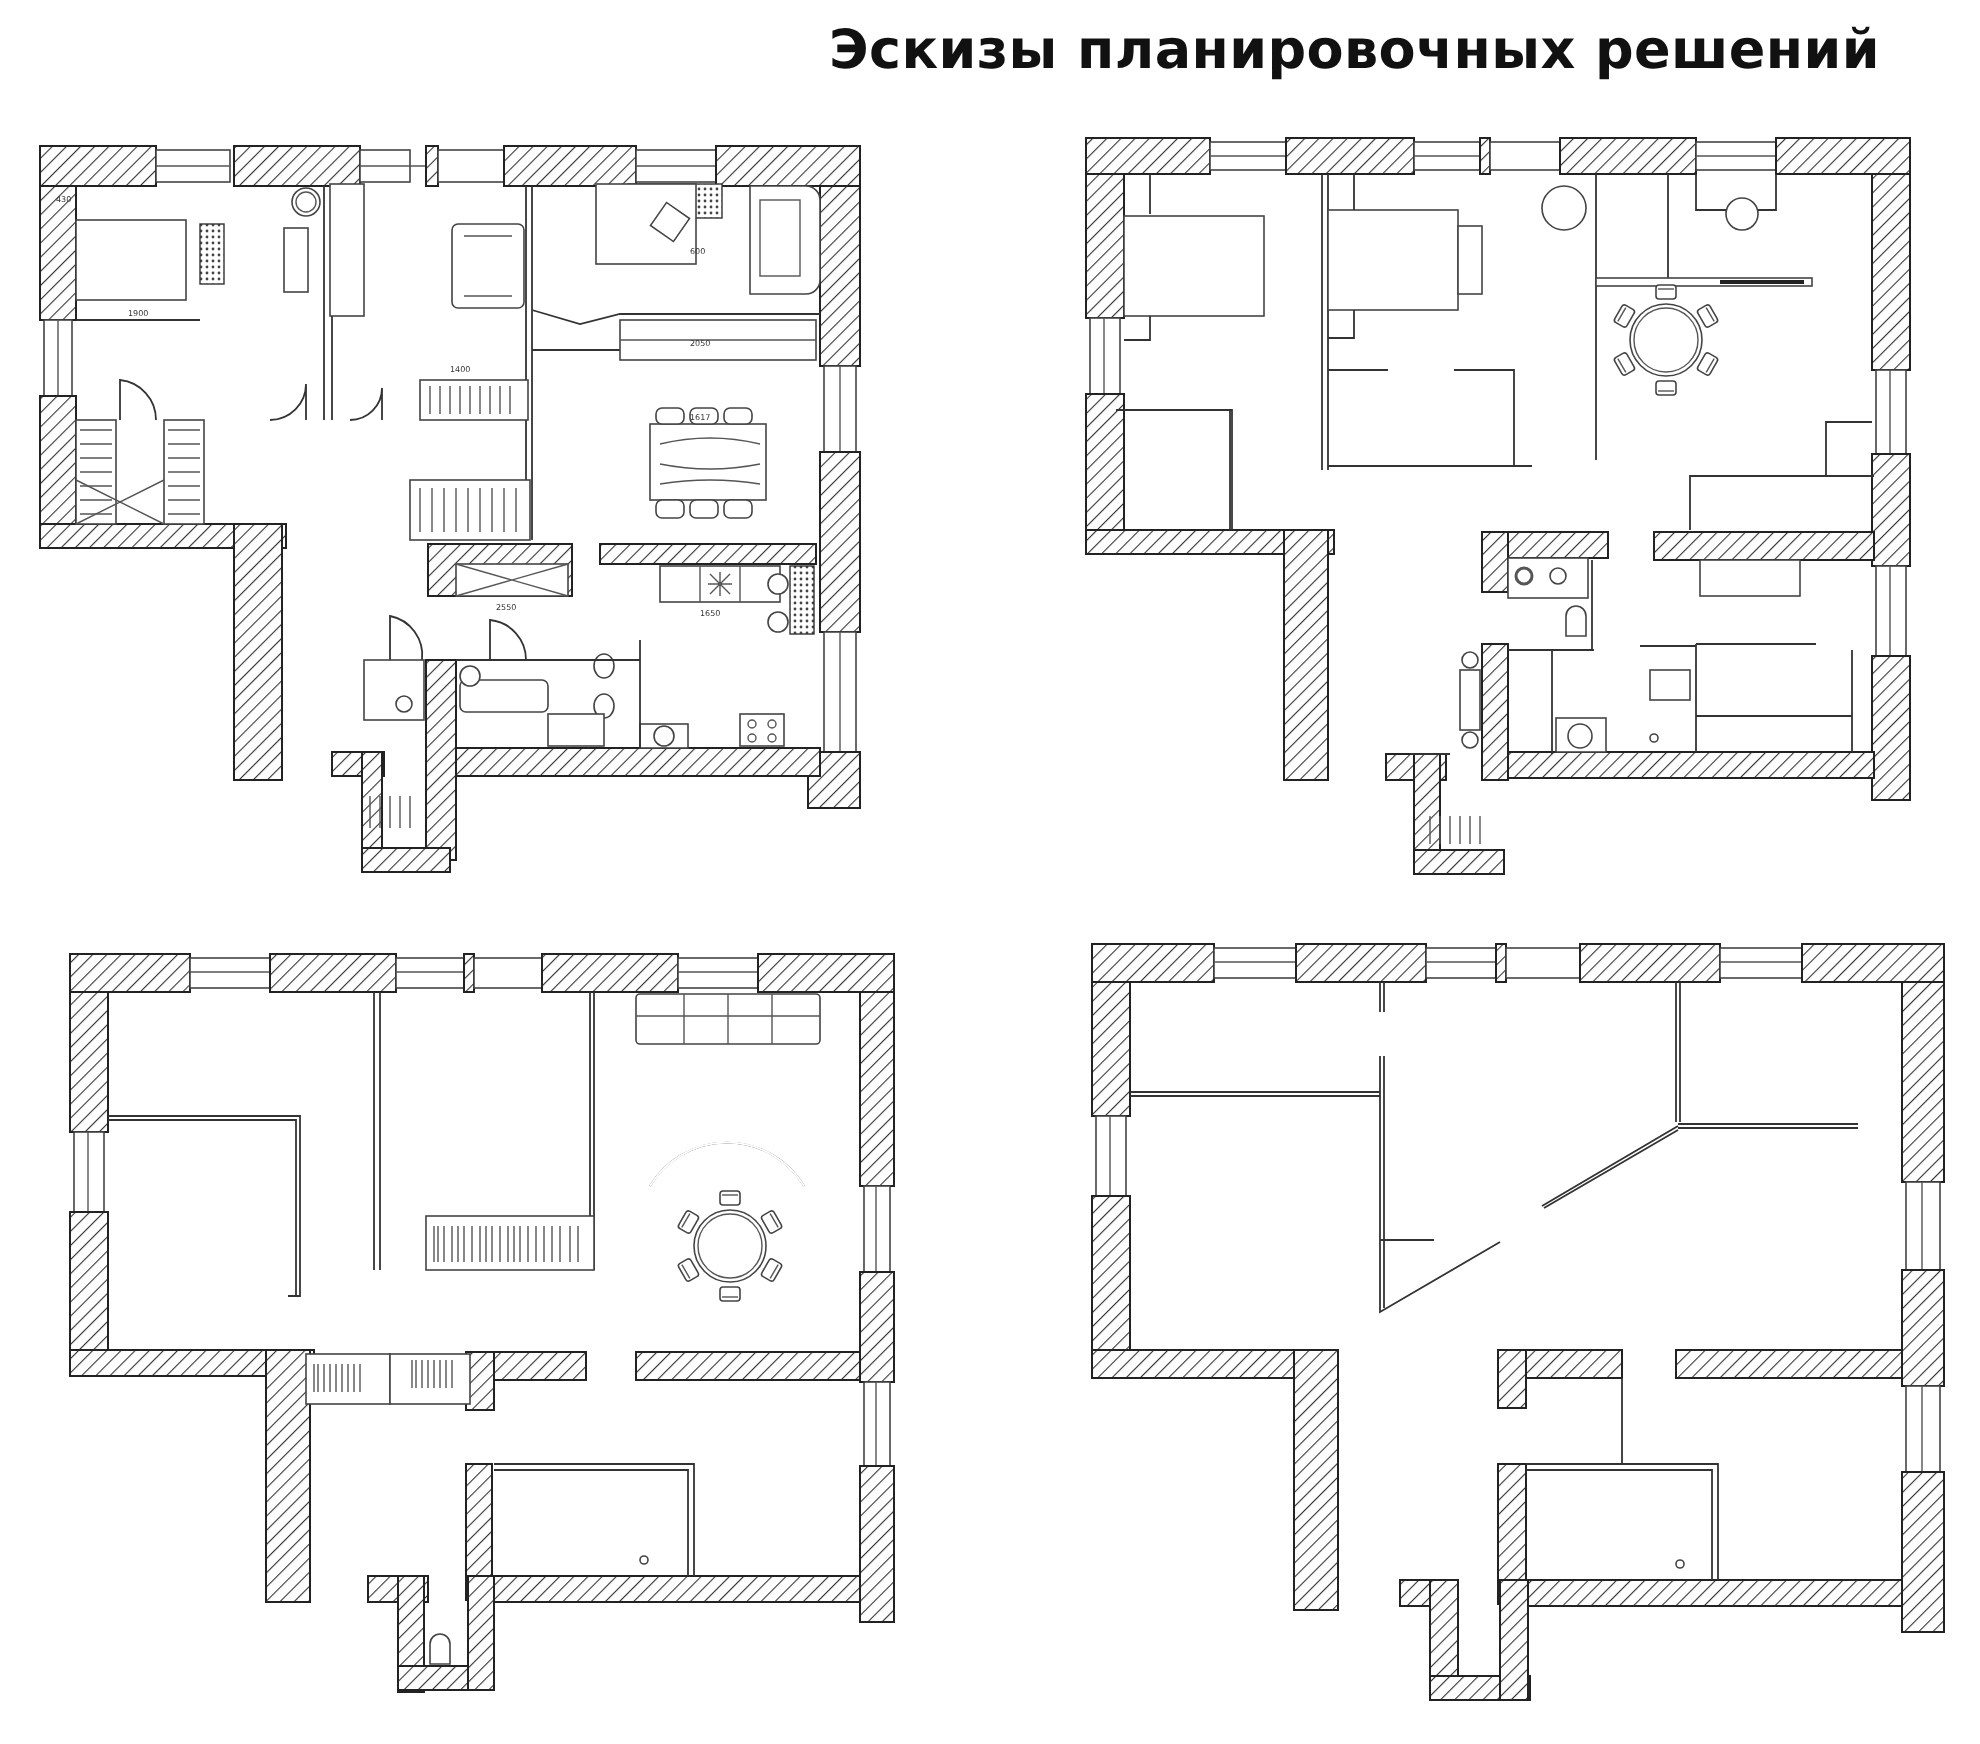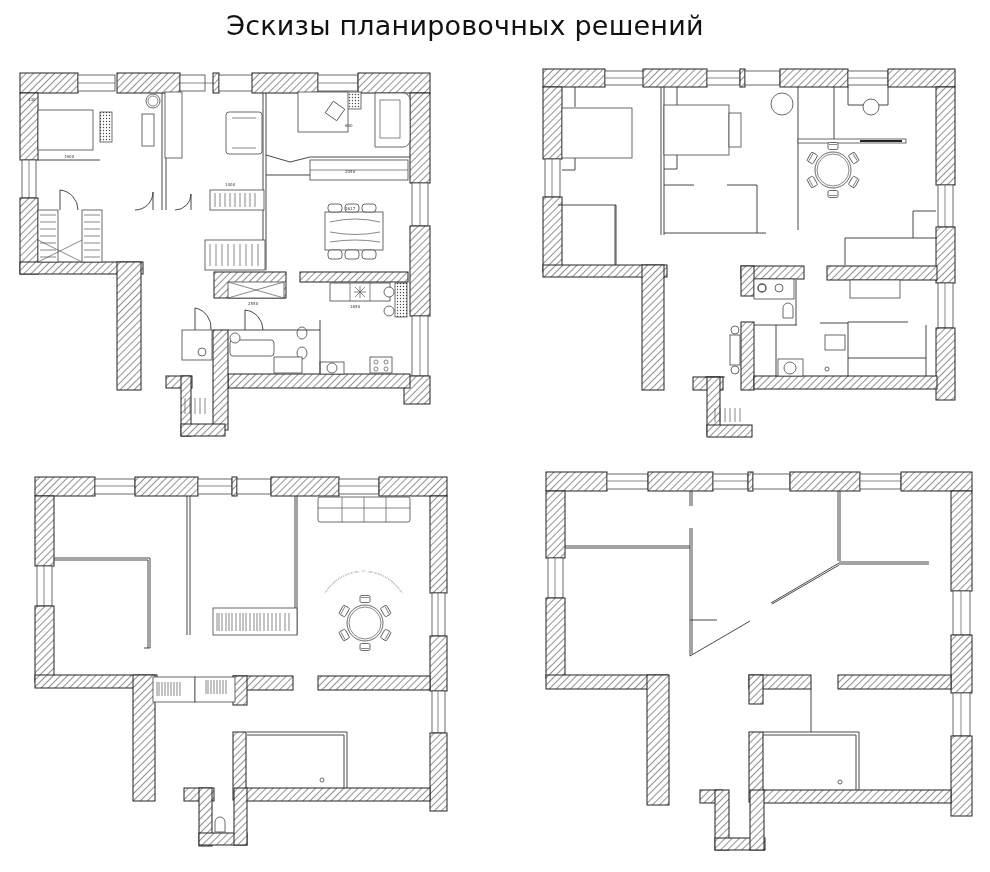--- a/index.html
+++ b/index.html
@@ -1,19 +1,19 @@
 <!DOCTYPE html>
 <html><head>
 <meta charset="utf-8">
 <style>
   html, body { margin: 0; padding: 0; background: #ffffff; }
   body { width: 990px; height: 872px; position: relative; overflow: hidden;
          font-family: "DejaVu Sans", sans-serif; }
-  .title { position: absolute; left: 0; top: 10px; width: 930px; text-align: center;
-           font-size: 27px; color: #111; letter-spacing: 0.2px; }
+  .title { position: absolute; left: 10px; top: 10px; width: 930px; text-align: right;
+           font-size: 27px; color: #111; letter-spacing: 0.2px; font-weight: bold; }
   svg.plan { position: absolute; left: 0; top: 0; }
   .wall { fill: url(#hatch); stroke: #222; stroke-width: 1; }
   .win  { fill: #fff; stroke: #444; stroke-width: 0.8; }
   .ln   { fill: none; stroke: #333; stroke-width: 0.9; }
   .ln2  { fill: none; stroke: #555; stroke-width: 0.7; }
   .part { fill: #fff; stroke: #444; stroke-width: 0.8; }
   .dim  { font-family: "DejaVu Sans", sans-serif; font-size: 4px; fill: #333; }
   .dot  { fill: url(#dots); stroke: #333; stroke-width: 0.7; }
 </style>
 </head>

